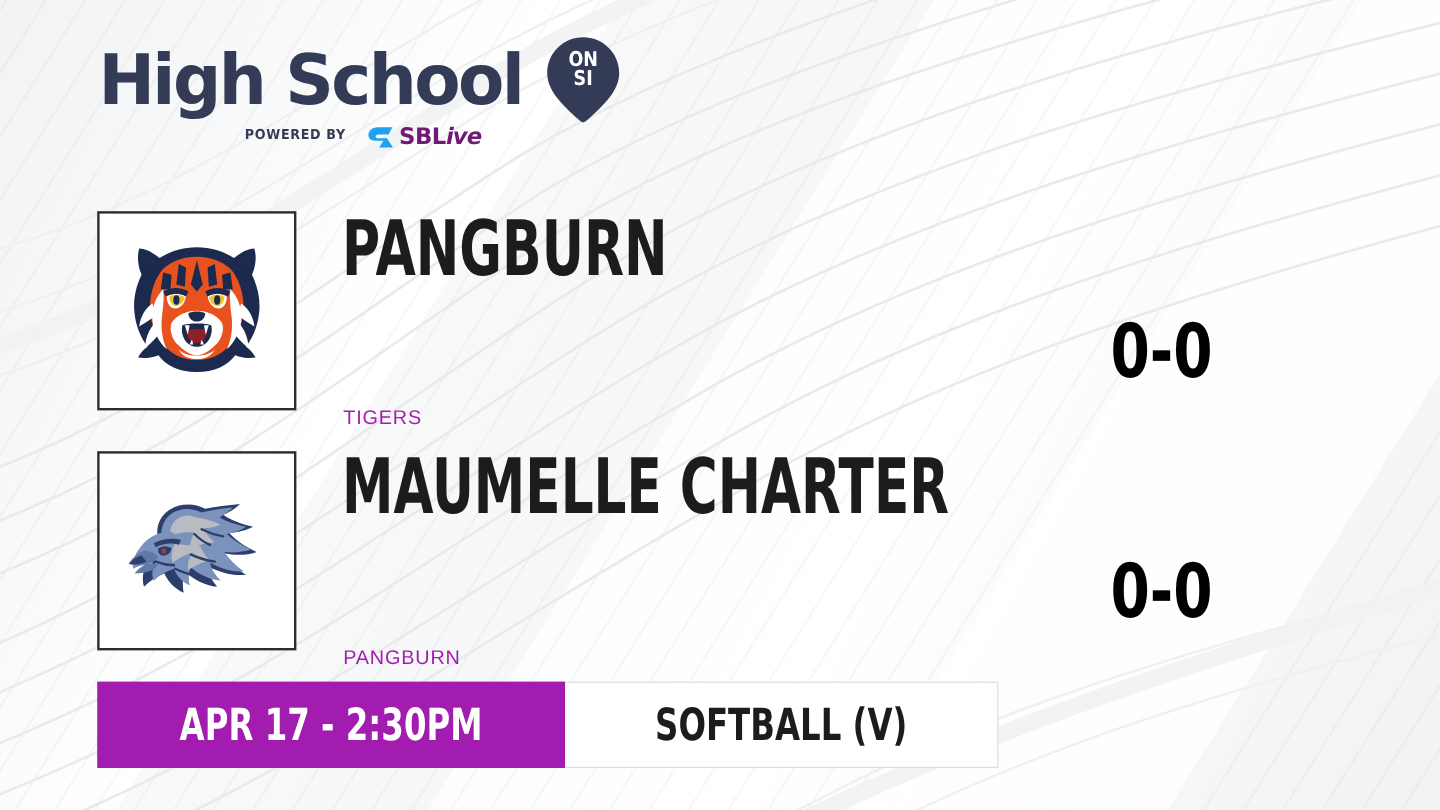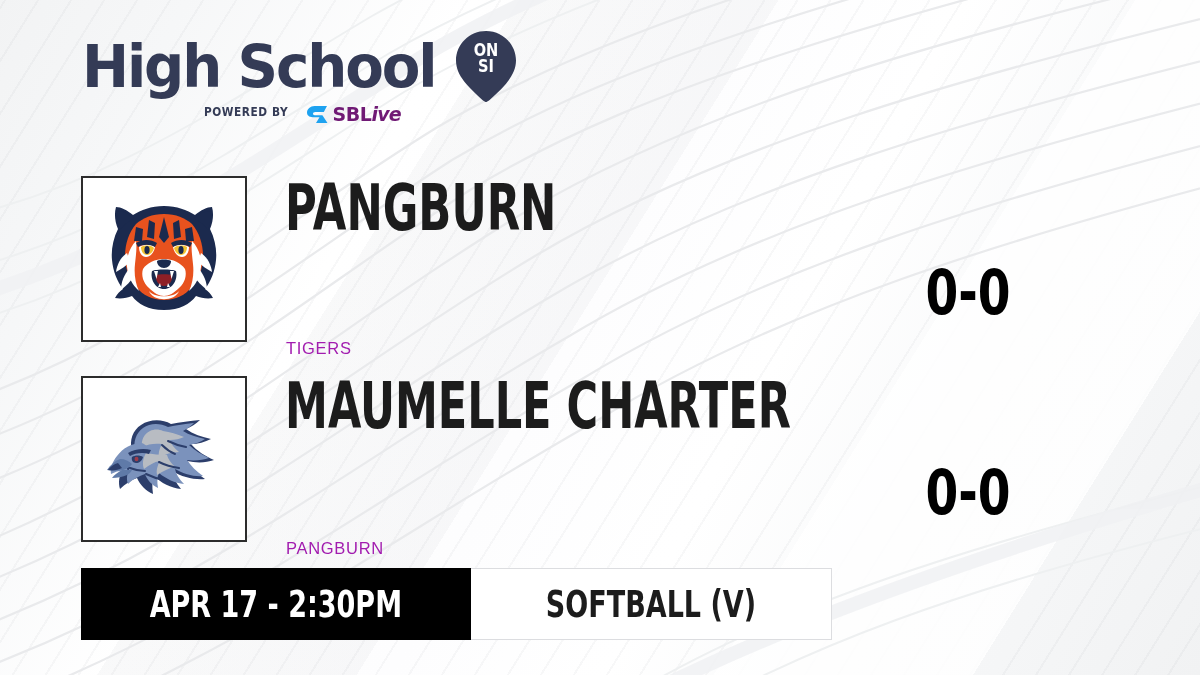--- a/index.html
+++ b/index.html
@@ -200,21 +200,21 @@
   
   .info-bar {
     position: absolute;
     left: 81px;
     top: 568px;
     height: 72px;
     display: flex;
     align-items: stretch;
   }
   .info-date {
-    background: #000000;
+    background: #a21caf;
     display: flex;
     align-items: center;
     justify-content: center;
     padding: 0 22px;
     min-width: 302px;
     box-sizing: border-box;
   }
   .info-date-text {
     font-family: "DejaVu Sans", sans-serif;
     font-weight: bold;

